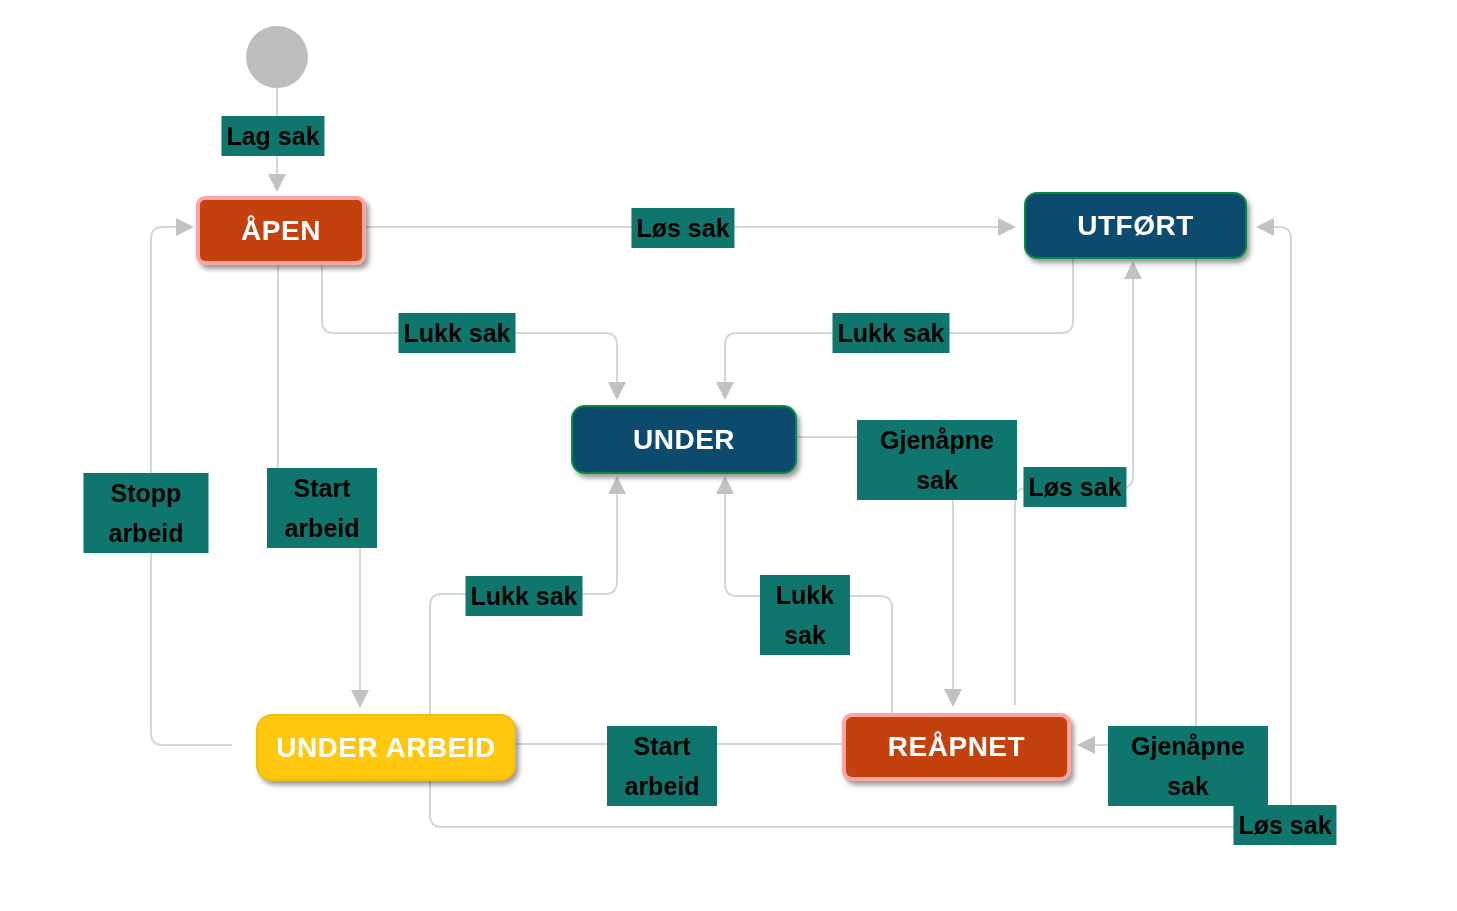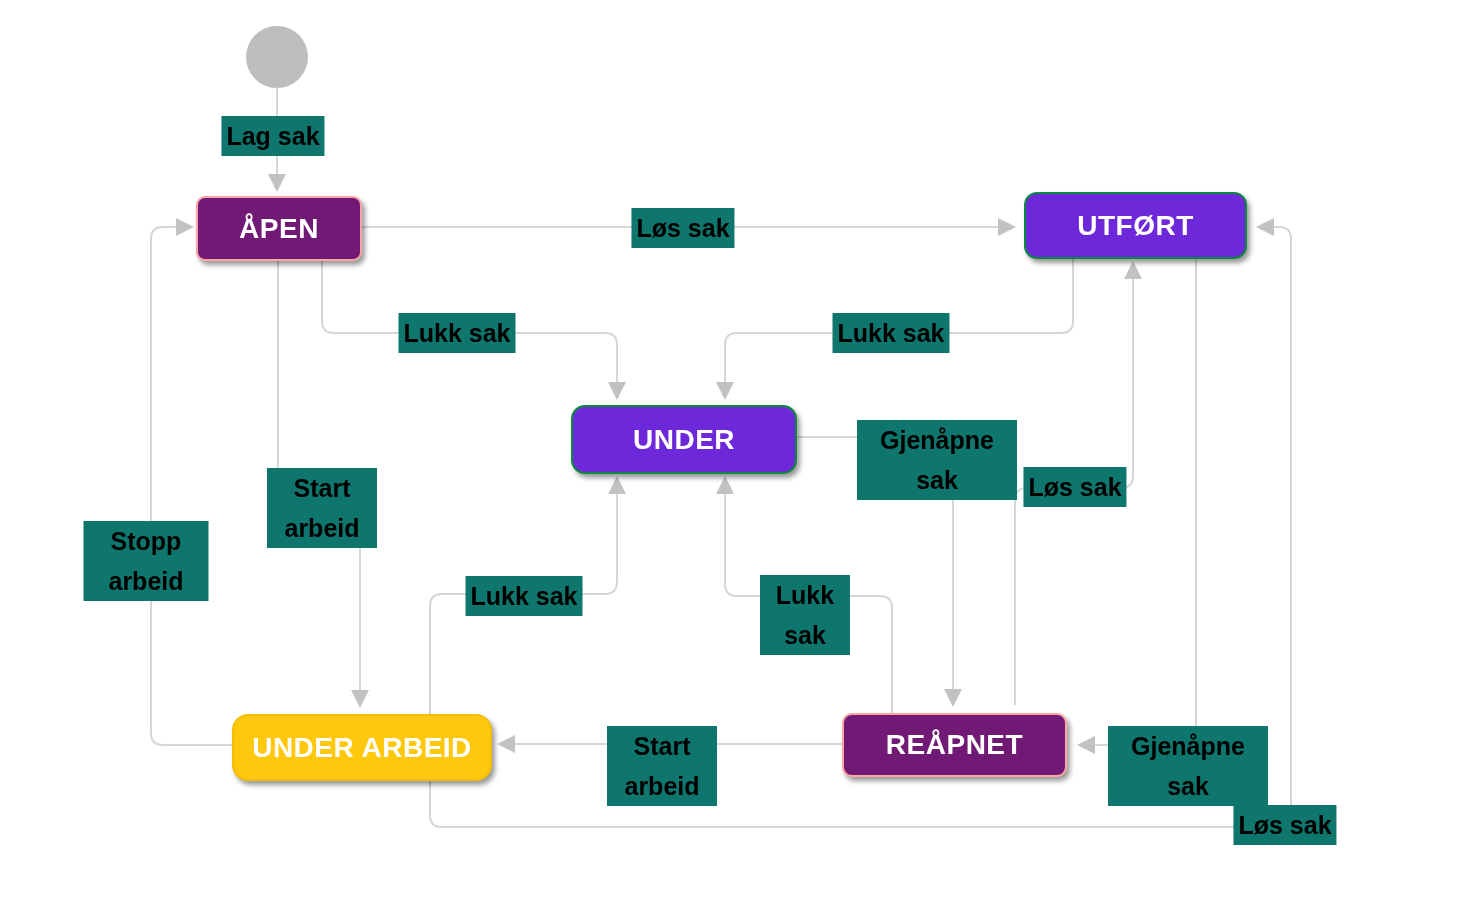--- a/index.html
+++ b/index.html
@@ -28,23 +28,23 @@
 
   .node{
     position:absolute;z-index:3;
     display:flex;align-items:center;justify-content:center;
     color:#ffffff;
     font-size:28px;font-weight:700;letter-spacing:.5px;
     border-radius:11px;
     box-shadow:3px 4px 5px rgba(0,0,0,.40);
     white-space:nowrap;
   }
-  .node.blue{background:#701a75;border:2px solid #fca5a5;}
-  .node.green{background:#6d28d9;border:2px solid #078A40;}
-  .node.yellow{background:#FFC80C;border:2px solid #F5BE06;}
+  .node.blue{background:#c2410c;border:4px solid #fca5a5;}
+  .node.green{background:#0c4a6e;border:2px solid #078A40;}
+  .node.yellow{background:#FFC80C;border:2px solid #F5BE06;margin-left:24px;}
 
   .start-node{
     position:absolute;z-index:3;
     width:62px;height:62px;border-radius:50%;
     background:#BDBDBD;
   }
 </style>
 </head>
 <body>
 
@@ -91,21 +91,21 @@
     <path class="edge-path" d="M430,777 V815 Q430,827 442,827 H1279 Q1291,827 1291,815 V239 Q1291,227 1279,227 H1272"></path>
     <polygon class="arrowhead" points="1256,227 1274,218 1274,236"></polygon>
   </svg>
 
   <div class="edge-label" style="left:273px;top:136px;">Lag sak</div>
   <div class="edge-label" style="left:683px;top:228px;">Løs sak</div>
   <div class="edge-label" style="left:457px;top:333px;">Lukk sak</div>
   <div class="edge-label" style="left:891px;top:333px;">Lukk sak</div>
   <div class="edge-label wrap" style="left:937px;top:460px;width:150px;">Gjenåpne sak</div>
   <div class="edge-label" style="left:1075px;top:487px;">Løs sak</div>
-  <div class="edge-label wrap" style="left:146px;top:513px;width:115px;margin-top:48px;">Stopp arbeid</div>
+  <div class="edge-label wrap" style="left:146px;top:513px;width:115px;">Stopp arbeid</div>
   <div class="edge-label wrap" style="left:322px;top:508px;width:100px;">Start arbeid</div>
   <div class="edge-label" style="left:524px;top:596px;">Lukk sak</div>
   <div class="edge-label wrap" style="left:805px;top:615px;width:80px;">Lukk sak</div>
   <div class="edge-label wrap" style="left:662px;top:766px;width:100px;">Start arbeid</div>
   <div class="edge-label wrap" style="left:1188px;top:766px;width:150px;">Gjenåpne sak</div>
   <div class="edge-label" style="left:1285px;top:825px;">Løs sak</div>
 
   <div class="start-node" style="left:246px;top:26px;"></div>
 
   <div class="node blue" style="left:196px;top:196px;width:162px;height:61px;border-radius:9px;">ÅPEN</div>

